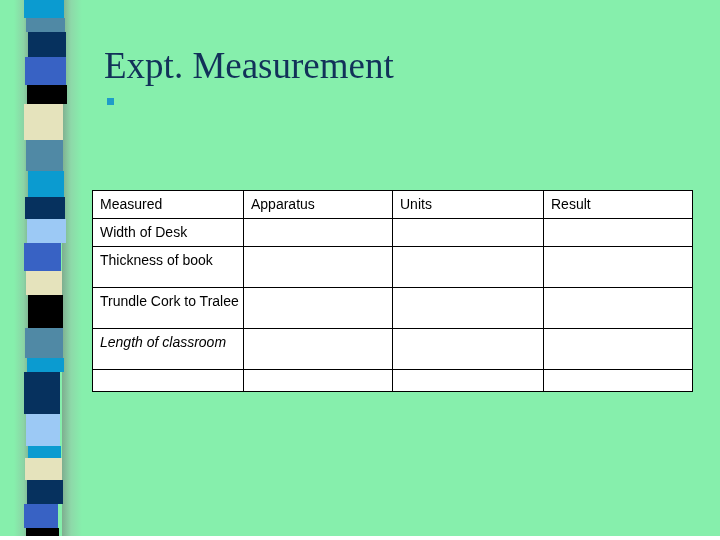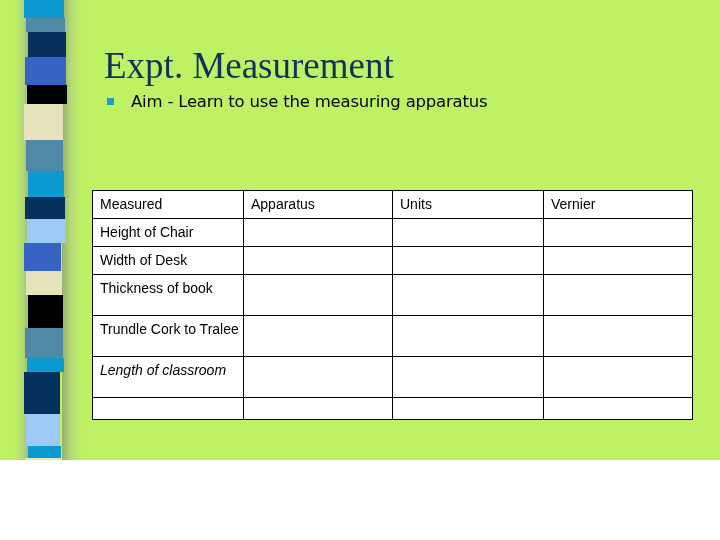--- a/index.html
+++ b/index.html
@@ -13,22 +13,22 @@
     font-family: "Liberation Sans", sans-serif;
     overflow: hidden;
     position: relative;
   }
 
   #slide {
     position: absolute;
     left: 0;
     top: 0;
     width: 720px;
-    height: 460px;
-    background: #bef264;
+    height: 536px;
+    background: #86efac;
     overflow: hidden;
   }
 
   
   #stripe-band {
     position: absolute;
     left: 0;
     top: 0;
     width: 84px;
     height: 540px;
@@ -168,46 +168,39 @@
         <div class="band" style="top: 504px; height: 24px; background: rgb(56, 98, 196); left: 24px; width: 34.4px;"></div>
         <div class="band" style="top: 528px; height: 12px; background: rgb(0, 0, 0); left: 26px; width: 33.1333px;"></div>
       </div>
   </div>
 
   <div id="title">Expt. Measurement</div>
 
   <div id="bullets">
     <div class="bullet-row">
       <span class="bullet-marker"></span>
-      <span>Aim - Learn to use the measuring apparatus</span>
     </div>
   </div>
 
   <table id="data-table">
     <colgroup>
       <col class="col-measured">
       <col class="col-apparatus">
       <col class="col-units">
       <col class="col-result">
     </colgroup>
     <thead>
       <tr class="r-h">
         <th>Measured</th>
         <th>Apparatus</th>
         <th>Units</th>
-        <th>Vernier</th>
+        <th>Result</th>
       </tr>
     </thead>
     <tbody>
-      <tr class="r-1">
-        <td>Height of Chair</td>
-        <td></td>
-        <td></td>
-        <td></td>
-      </tr>
       <tr class="r-2">
         <td>Width of Desk</td>
         <td></td>
         <td></td>
         <td></td>
       </tr>
       <tr class="r-4">
         <td>Thickness of book</td>
         <td></td>
         <td></td>

